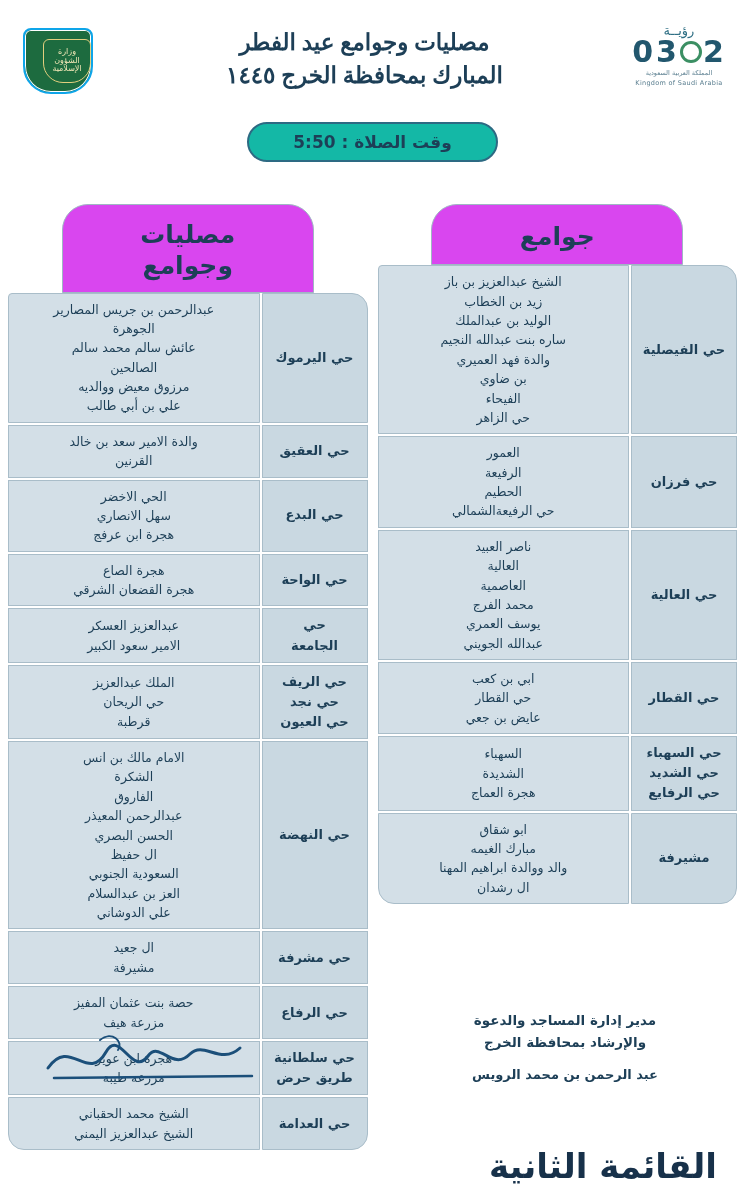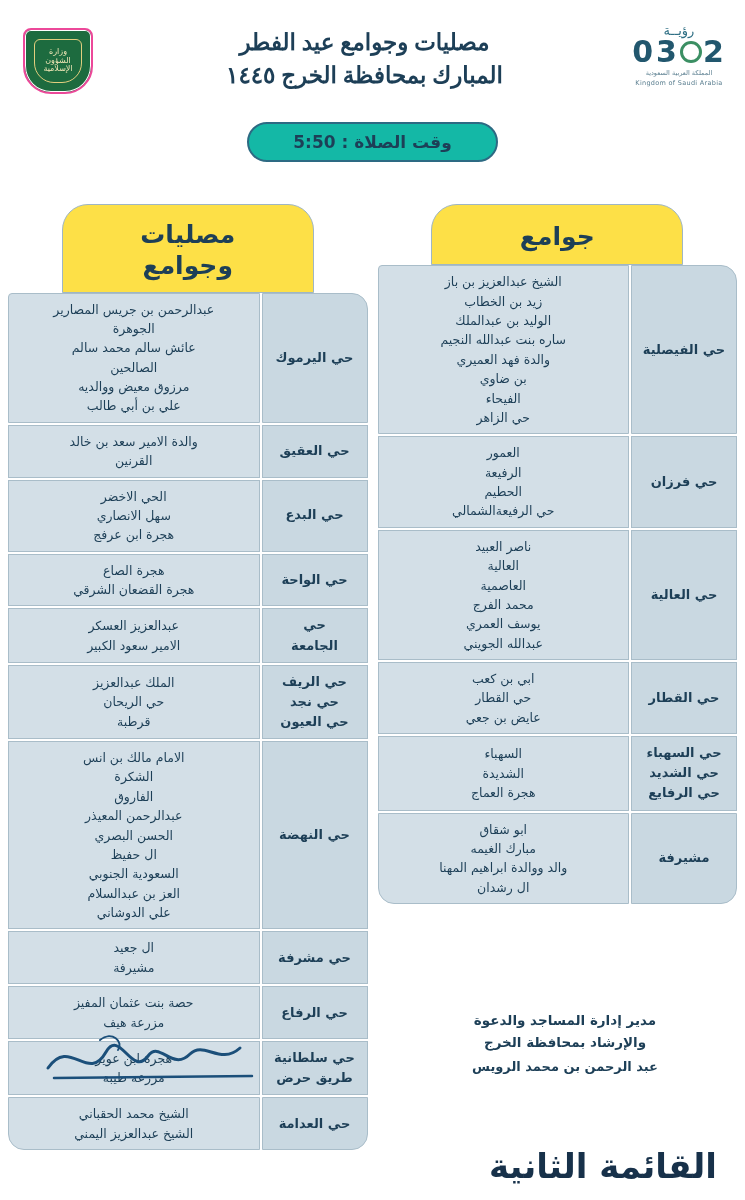--- a/index.html
+++ b/index.html
@@ -72,26 +72,25 @@
   .moa-logo{
     width:92px;
     display:flex;
     align-items:center;
     justify-content:center;
     padding-top:18px;
   }
   .moa-badge{
     width:66px;height:62px;
     background:#1d6b3f;
-    border:2px solid #ec4899;
+    border:2px solid #0ea5e9;
     border-radius:8px 8px 28px 28px;
     position:relative;
     display:flex;
     align-items:center;
-    justify-content:center;
     box-shadow:0 0 0 1px #ffffff inset;
   }
   .moa-badge .inner{
     width:48px;height:44px;
     border:1.5px solid #e2cf7e;
     border-radius:6px 6px 20px 20px;
     display:flex;
     align-items:center;
     justify-content:center;
     color:#f0e6b5;
@@ -121,21 +120,21 @@
     justify-content:space-between;
     margin-top:42px;
     padding:0 6px;
     box-sizing:border-box;
     gap:6px;
   }
   .col{width:366px;}
   .col-head{
     width:252px;
     margin:0 auto;
-    background:#fde047;
+    background:#d946ef;
     border:1px solid #9fb6c4;
     border-radius:26px 26px 0 0;
     text-align:center;
     color:#1d3f57;
     font-weight:bold;
     padding:16px 4px 12px 4px;
     box-sizing:border-box;
     position:relative;
     z-index:2;
   }
@@ -184,21 +183,21 @@
     color:#1d3f57;
   }
   .sign-block .l1,.sign-block .l2{
     font-size:13.5px;
     font-weight:bold;
     line-height:1.6;
   }
   .sign-block .name{
     font-size:13px;
     font-weight:bold;
-    margin-top:6px;
+    margin-top:14px;
   }
   .scribble{
     position:absolute;
     left:40px;top:22px;
     width:230px;height:62px;
   }
   .second-list{
     position:absolute;
     right:28px;
     bottom:14px;

